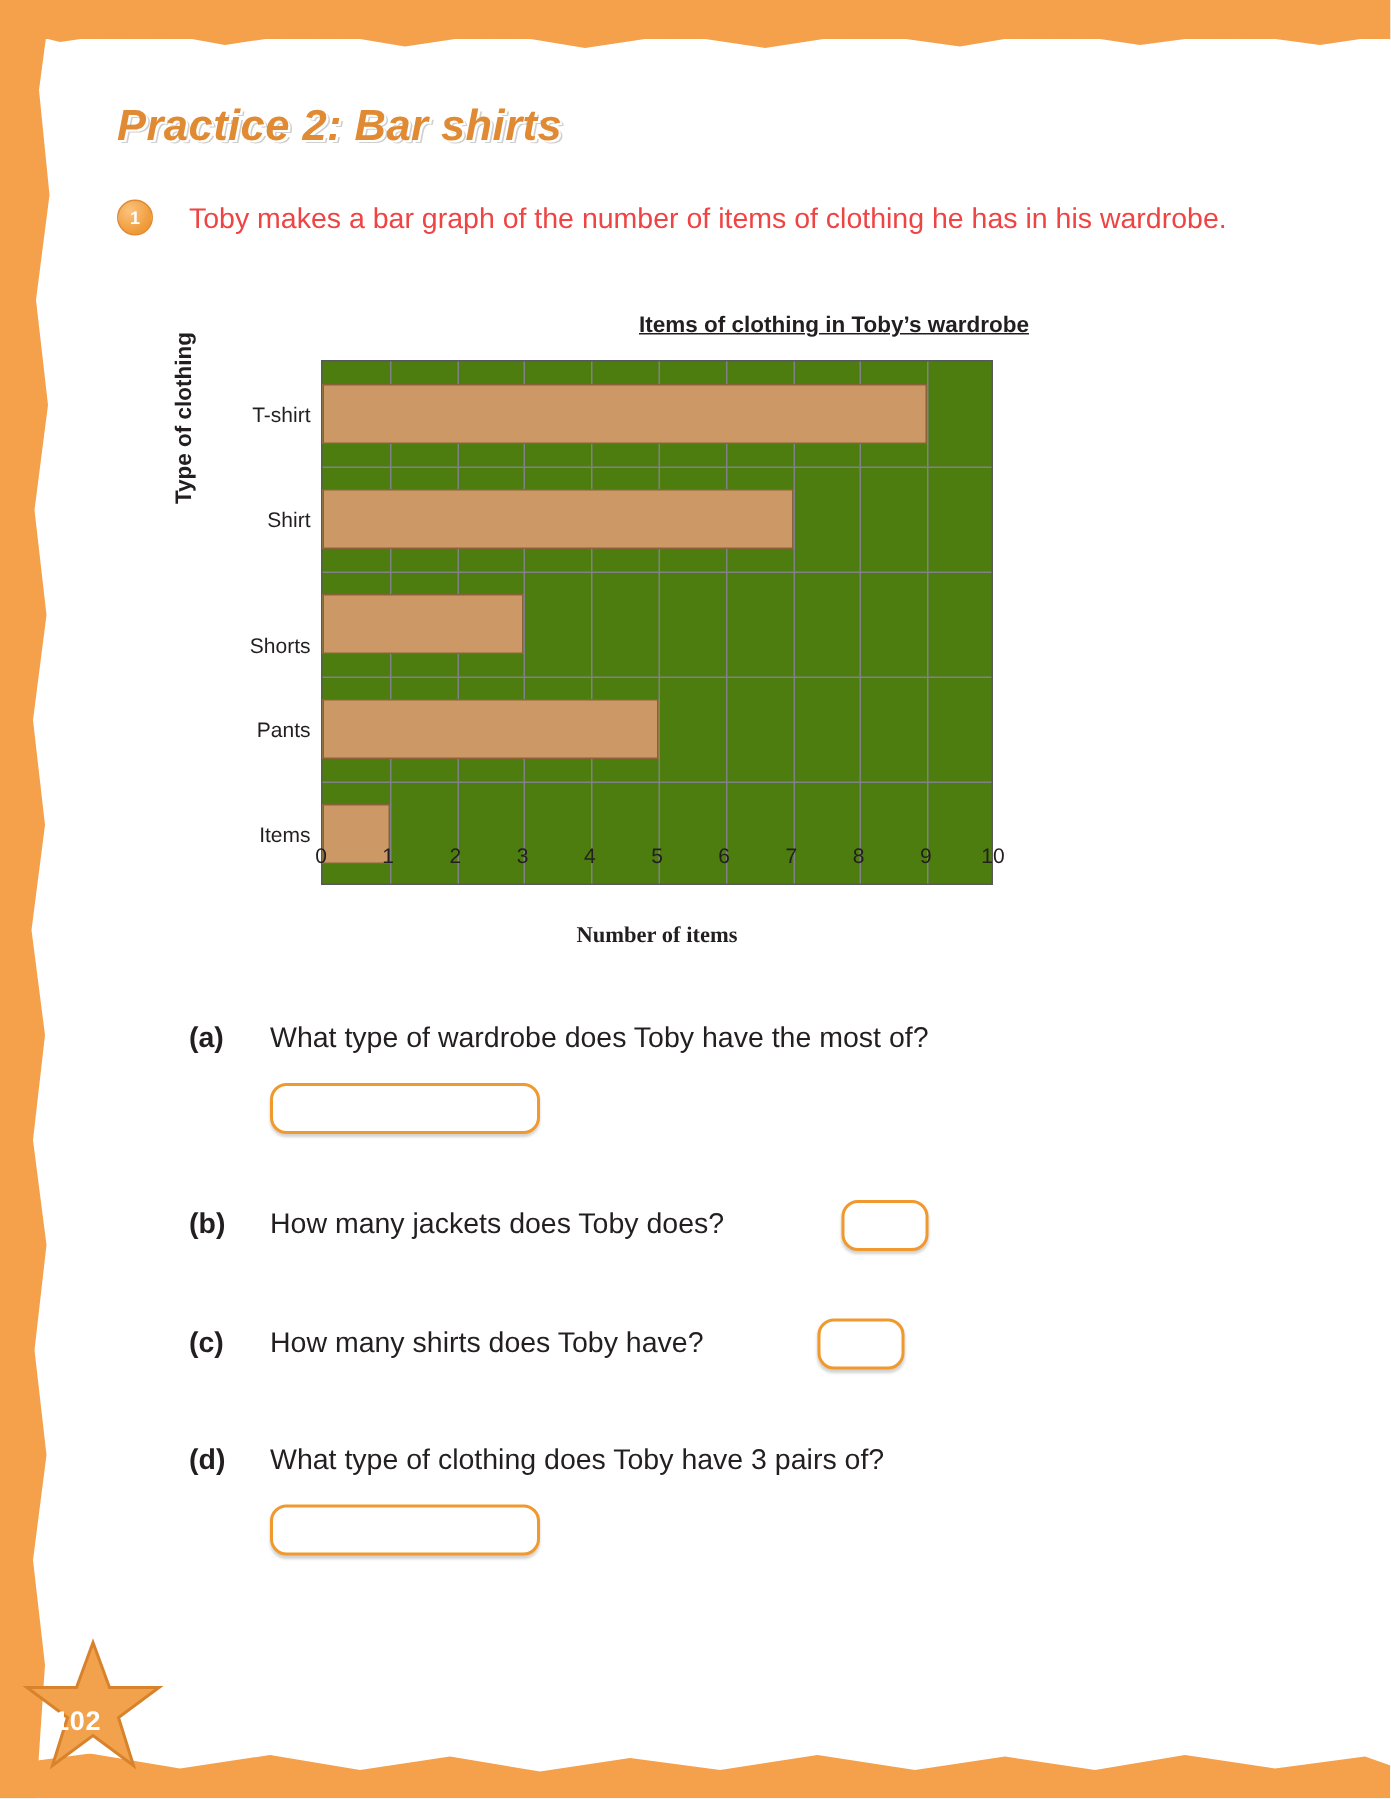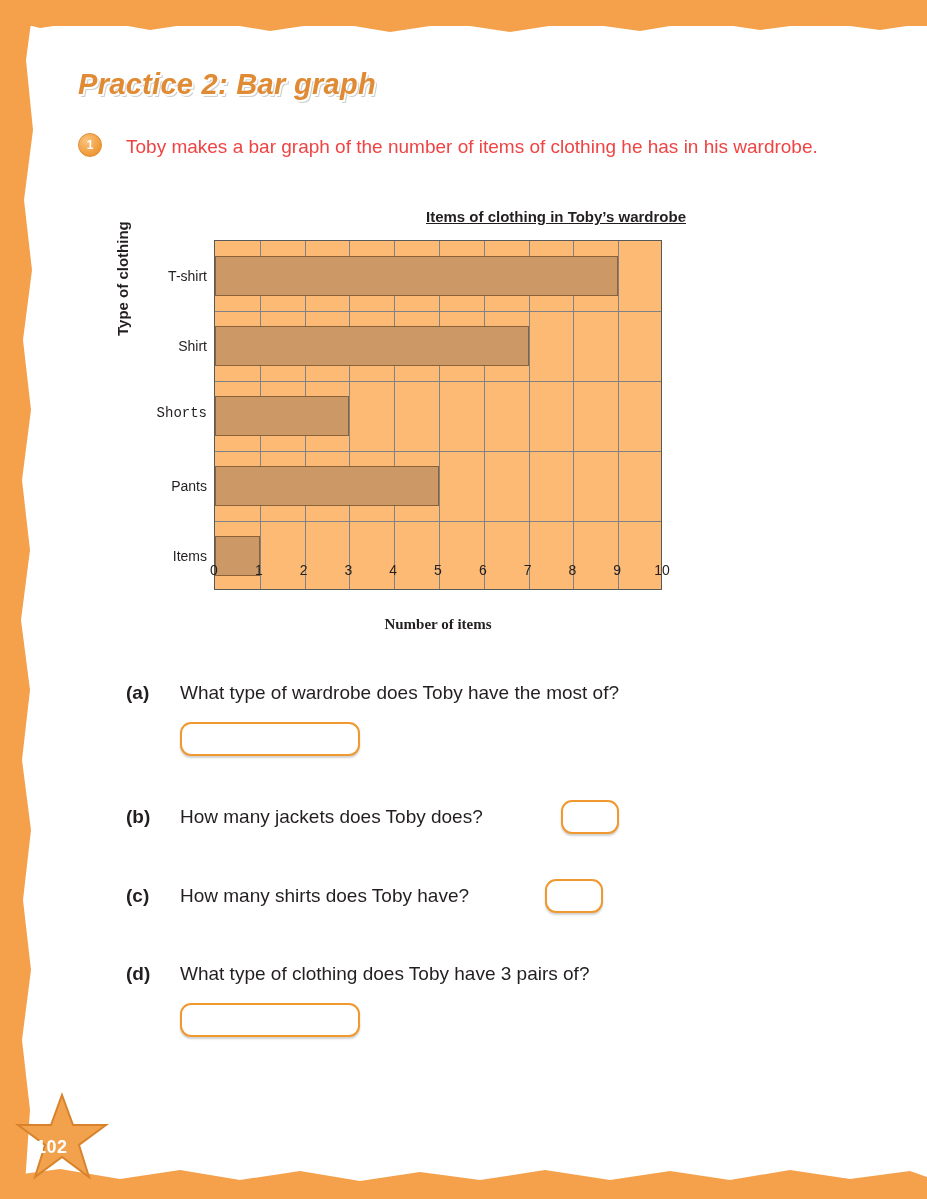--- a/index.html
+++ b/index.html
@@ -78,21 +78,21 @@
   
   .chart-wrap { position: absolute; left: 126px; top: 208px; width: 600px; height: 450px; }
   .chart-title {
     position: absolute; left: 0; top: 0; width: 560px; text-align: right;
     font-size: 15px; font-weight: bold; color: #231f20; text-decoration: underline;
   }
   .plot {
     position: absolute; left: 88px; top: 32px;
     width: 448px; height: 350px;
     border: 1px solid #58595b;
-    background: #fdba74;
+    background: #4d7c0f;
   }
   .vline { position: absolute; top: 0; bottom: 0; width: 1px; background: #808285; }
   .hline { position: absolute; left: 0; right: 0; height: 1px; background: #808285; }
   .bar {
     position: absolute; left: 0;
     background: #cc9966;
     border: 1px solid #8a6239;
     height: 40px;
   }
   .ylabel-txt {
@@ -140,21 +140,21 @@
 
 <div class="page-star">
   <svg width="96" height="96" viewBox="0 0 96 96">
     <polygon points="48,4 59,34 92,34 65,54 75,86 48,66 21,86 31,54 4,34 37,34" fill="#f2a24c" stroke="#d8832c" stroke-width="2"></polygon>
   </svg>
   <span class="num">102</span>
 </div>
 
 <div class="content">
 
-  <div class="title">Practice 2: Bar graph</div>
+  <div class="title">Practice 2: Bar shirts</div>
 
   <div class="qnum">1</div>
   <div class="qtext">Toby makes a bar graph of the number of items of clothing he has in his wardrobe.</div>
 
   <div class="chart-wrap">
     <div class="chart-title">Items of clothing in Toby’s wardrobe</div>
     <div class="axis-y-title">Type of clothing</div>
     <div class="plot" id="plot">
         <div class="vline" style="left: 44.8px;"></div>
         <div class="vline" style="left: 89.6px;"></div>
@@ -167,21 +167,21 @@
         <div class="vline" style="left: 403.2px;"></div>
         <div class="hline" style="top: 70px;"></div>
         <div class="hline" style="top: 140px;"></div>
         <div class="hline" style="top: 210px;"></div>
         <div class="hline" style="top: 280px;"></div>
         <div class="bar" style="top: 15px; width: 403.2px; background: rgb(204, 153, 102);"></div>
         <div class="ylabel-txt" style="top: 15px;">T-shirt</div>
         <div class="bar" style="top: 85px; width: 313.6px; background: rgb(204, 153, 102);"></div>
         <div class="ylabel-txt" style="top: 85px;">Shirt</div>
         <div class="bar" style="top: 155px; width: 134.4px; background: rgb(204, 153, 102);"></div>
-        <div class="ylabel-txt" style="top: 152px; font-family: Liberation Mono, monospace;">Shorts</div>
+        <div class="ylabel-txt" style="top: 169px;">Shorts</div>
         <div class="bar" style="top: 225px; width: 224px; background: rgb(204, 153, 102);"></div>
         <div class="ylabel-txt" style="top: 225px;">Pants</div>
         <div class="bar" style="top: 295px; width: 44.8px; background: rgb(204, 153, 102);"></div>
         <div class="ylabel-txt" style="top: 295px;">Items</div>
       </div>
     <div id="xticks">
         <div class="xtick" style="left: 88px;">0</div>
         <div class="xtick" style="left: 132.8px;">1</div>
         <div class="xtick" style="left: 177.6px;">2</div>
         <div class="xtick" style="left: 222.4px;">3</div>

